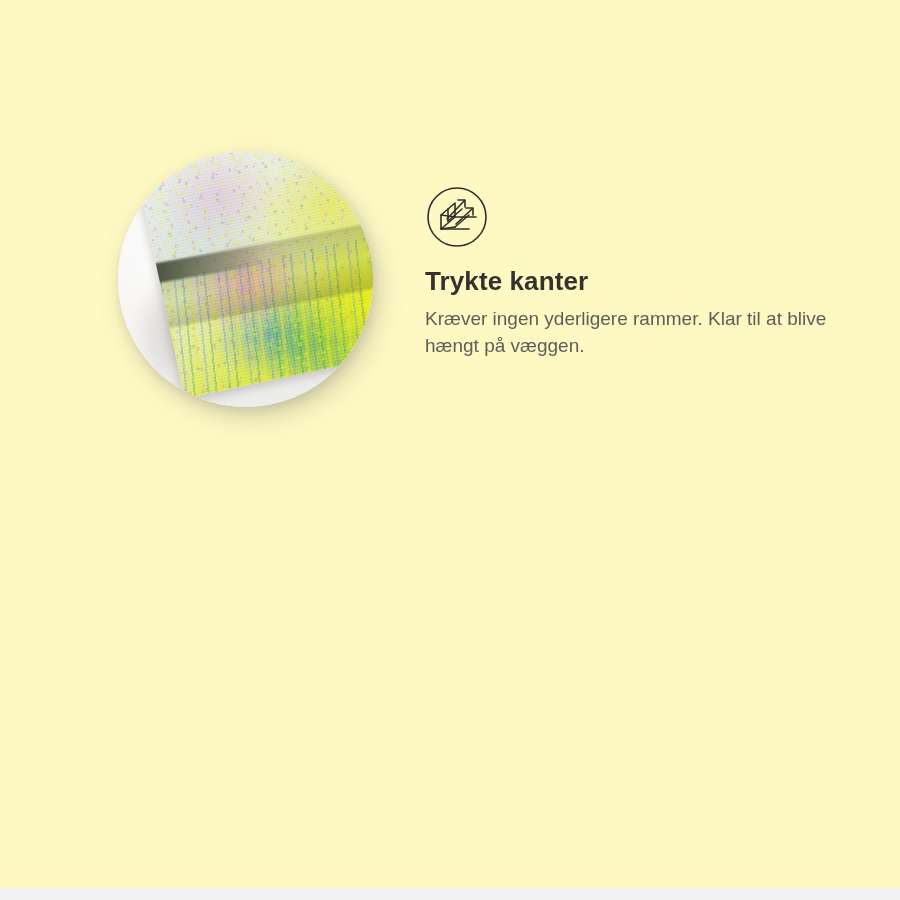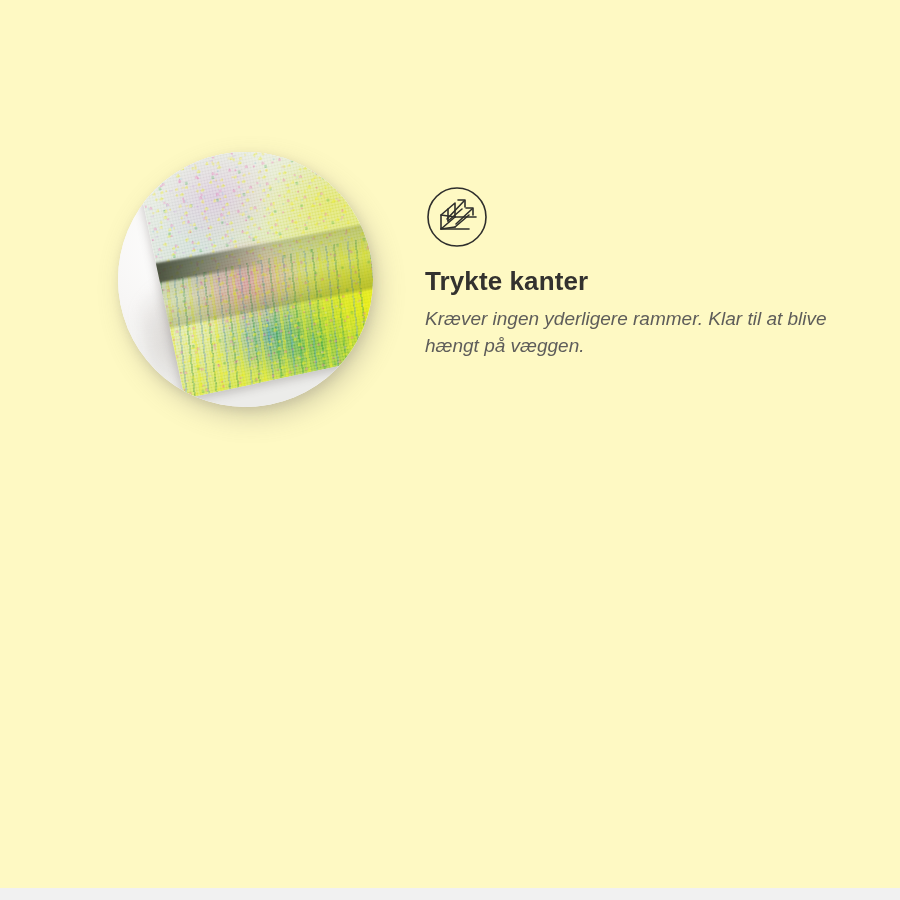--- a/index.html
+++ b/index.html
@@ -158,21 +158,20 @@
   #title-edges { top:266px; }
 
   .feature-desc {
     position:absolute;
     left:425px;
     width:426px;
     font-size:19px;
     line-height:1.40;
     color:#5e5d5a;
     white-space:pre-line;
-    font-style:italic;
   }
   #desc-edges { top:306px; }
 </style>
 </head>
 <body>
 
 <div class="page">
 
   <section class="feature" id="feature-edges">
 

